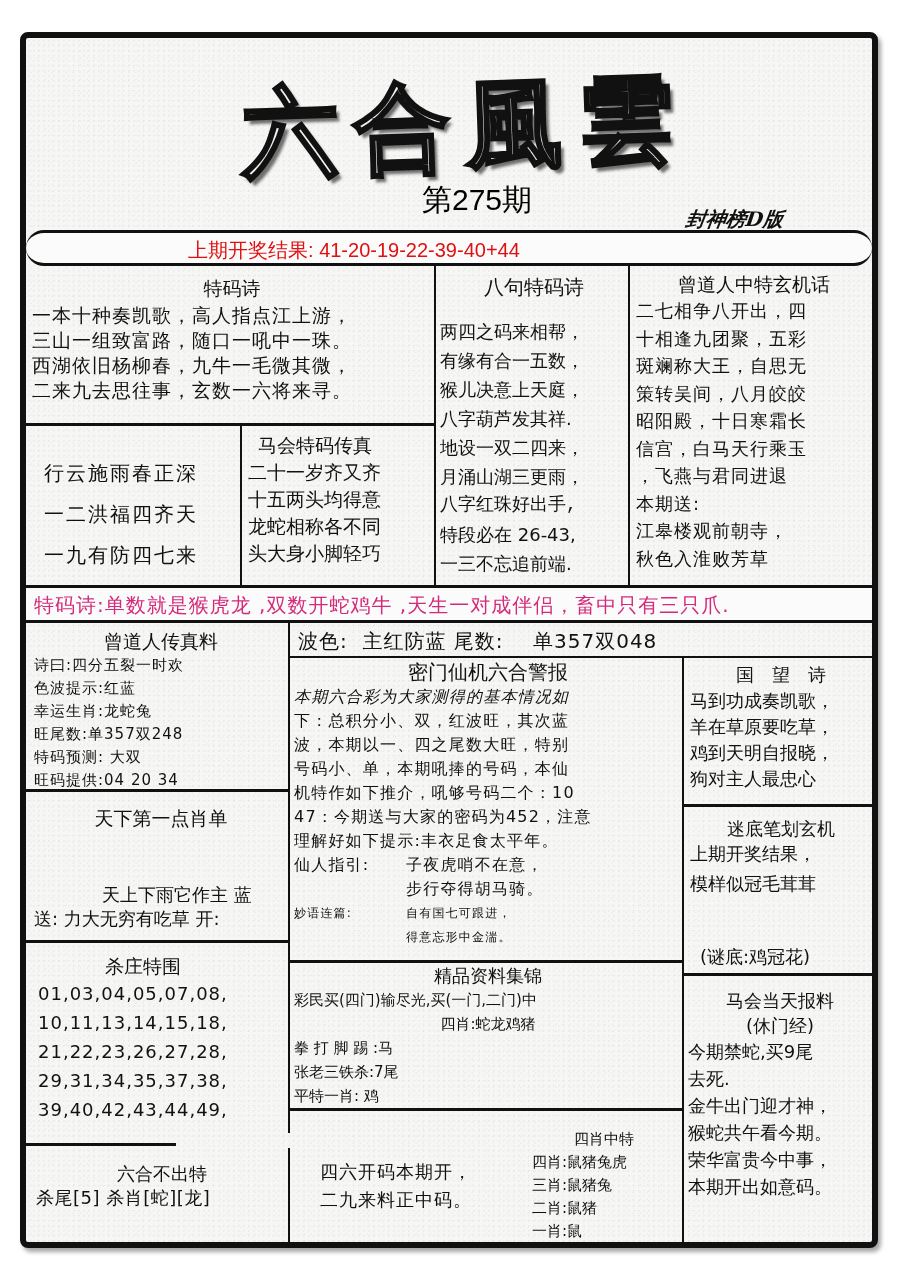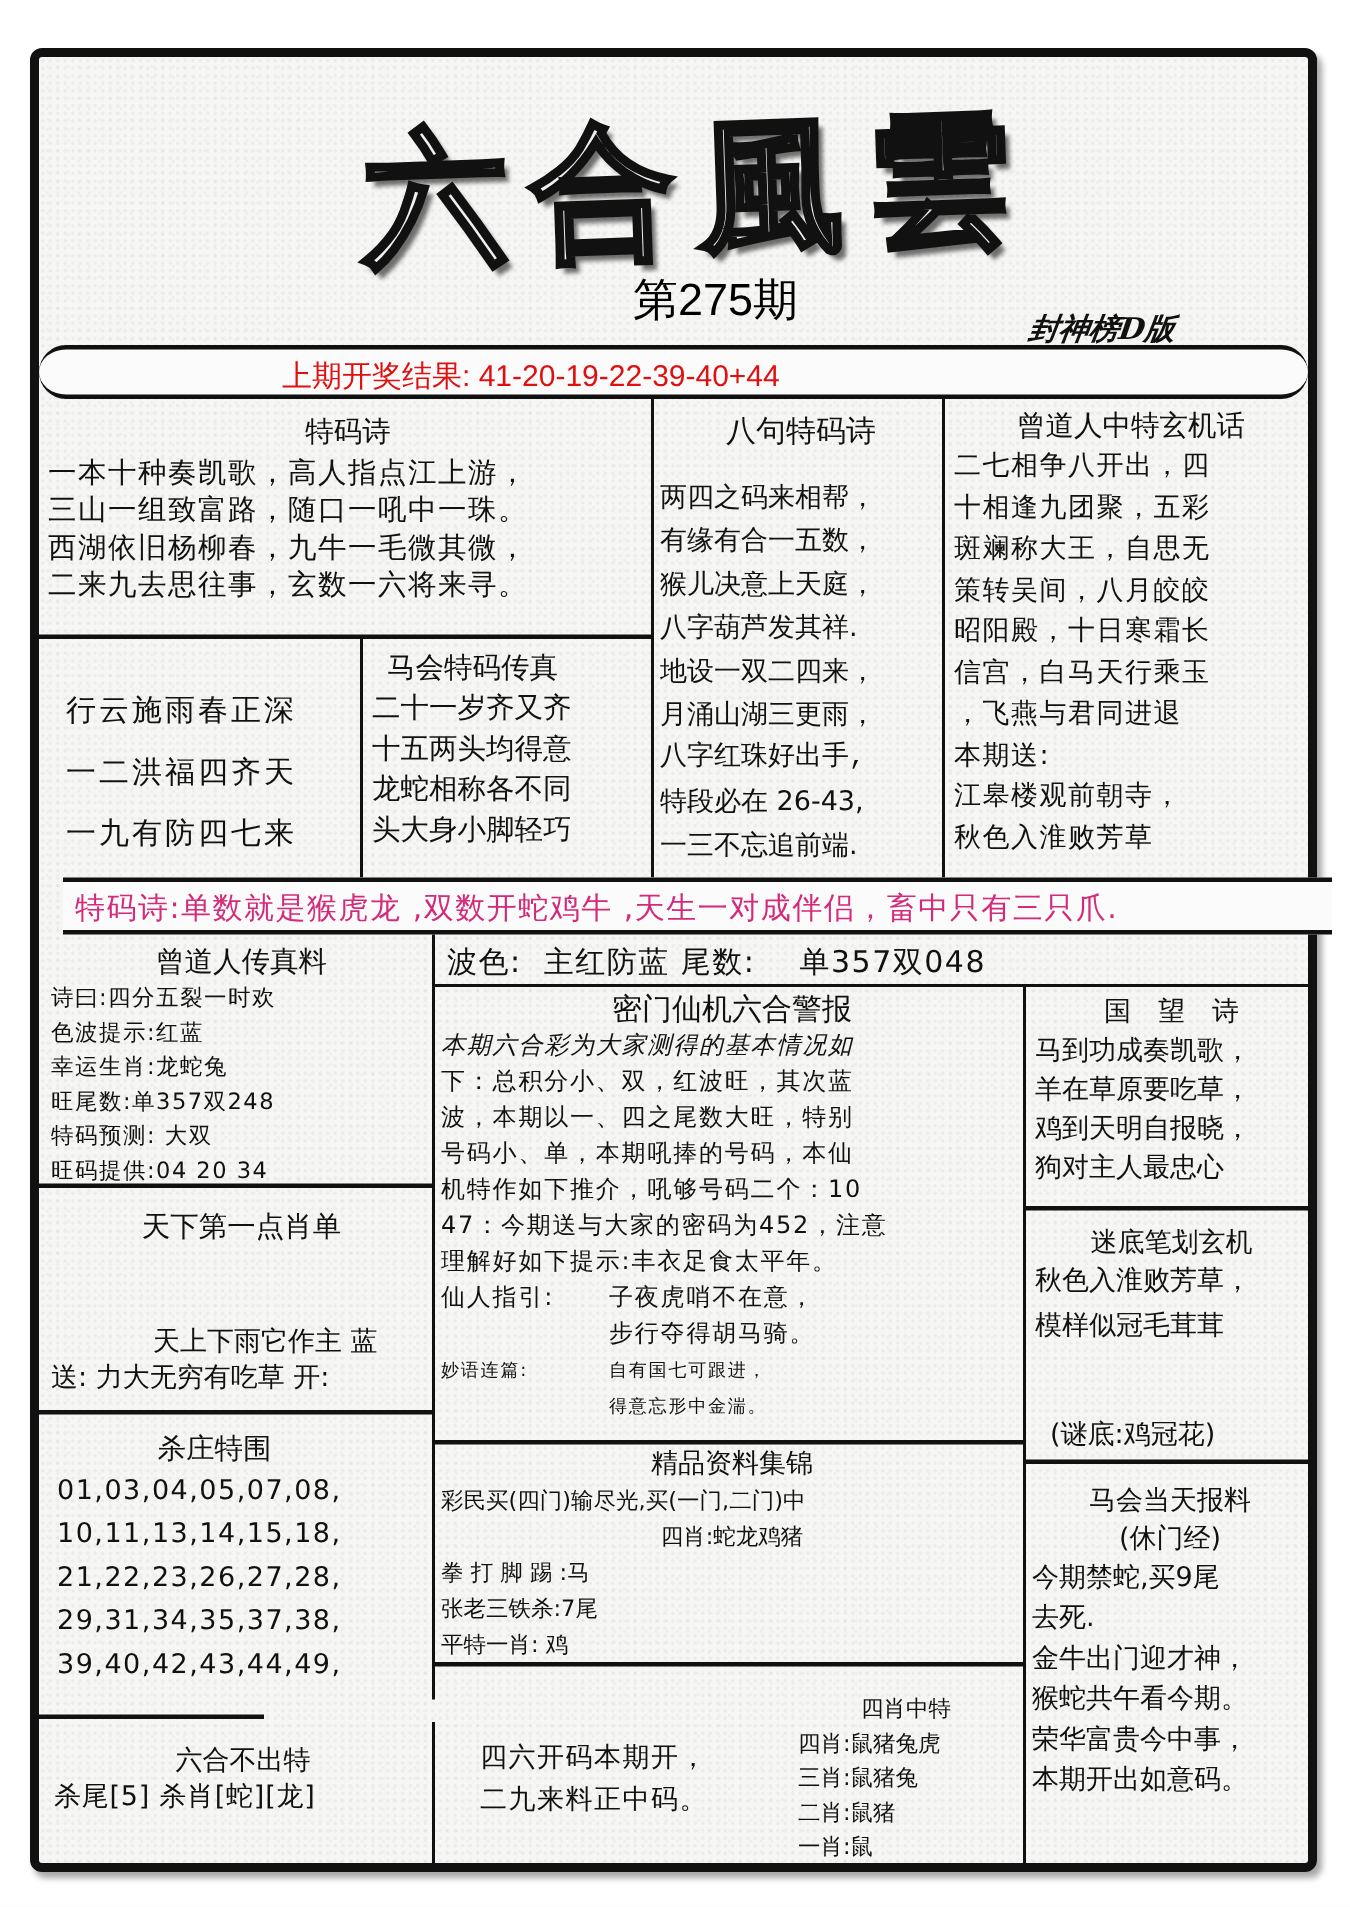--- a/index.html
+++ b/index.html
@@ -54,21 +54,21 @@
   }
 
   .center { text-align: center; }
   .t18 { font-size: 18px; line-height: 24px; }
   .t19 { font-size: 19px; line-height: 25px; }
   .t20 { font-size: 20px; line-height: 26px; }
   .t16 { font-size: 15px; line-height: 23px; letter-spacing: 1px; }
   .line { display: block; white-space: nowrap; }
 
   .pink-bar {
-    position: absolute; left: 16px; top: 547px; width: 846px; height: 38px;
+    position: absolute; left: 0; top: 547px; width: 846px; height: 38px;
     border-top: 3px solid #111; border-bottom: 3px solid #111; background: #fbfbfb;
   }
   .pink-text {
     position: absolute; left: 8px; top: 4px; font-size: 20px; color: #d42a7a; letter-spacing: 1px; white-space: nowrap;
   }
 </style>
 </head>
 <body>
 
 <div class="sheet">
@@ -196,21 +196,21 @@
   <div class="abs" style="left:664px; top:624px; width:182px;">
     <div class="center t18" style="white-space:pre; line-height:26px;">国　望　诗</div>
     <span class="line t18" style="line-height:26px;">马到功成奏凯歌，</span>
     <span class="line t18" style="line-height:26px;">羊在草原要吃草，</span>
     <span class="line t18" style="line-height:26px;">鸡到天明自报晓，</span>
     <span class="line t18" style="line-height:26px;">狗对主人最忠心</span>
   </div>
 
   <div class="abs" style="left:664px; top:780px; width:182px;">
     <div class="center t18" style="line-height:21px;">迷底笔划玄机</div>
-    <span class="line t18" style="line-height:30px;">秋色入淮败芳草，</span>
+    <span class="line t18" style="line-height:30px;">上期开奖结果，</span>
     <span class="line t18" style="line-height:30px;">模样似冠毛茸茸</span>
     <span class="line t18" style="margin-top:46px; padding-left:10px;">(谜底:鸡冠花)</span>
   </div>
 
   <div class="abs" style="left:8px; top:768px; width:254px;">
     <div class="center t19">天下第一点肖单</div>
     <span class="line t18" style="margin-top:52px; padding-left:68px;">天上下雨它作主 蓝</span>
     <span class="line t18">送: 力大无穷有吃草 开:</span>
   </div>
 

